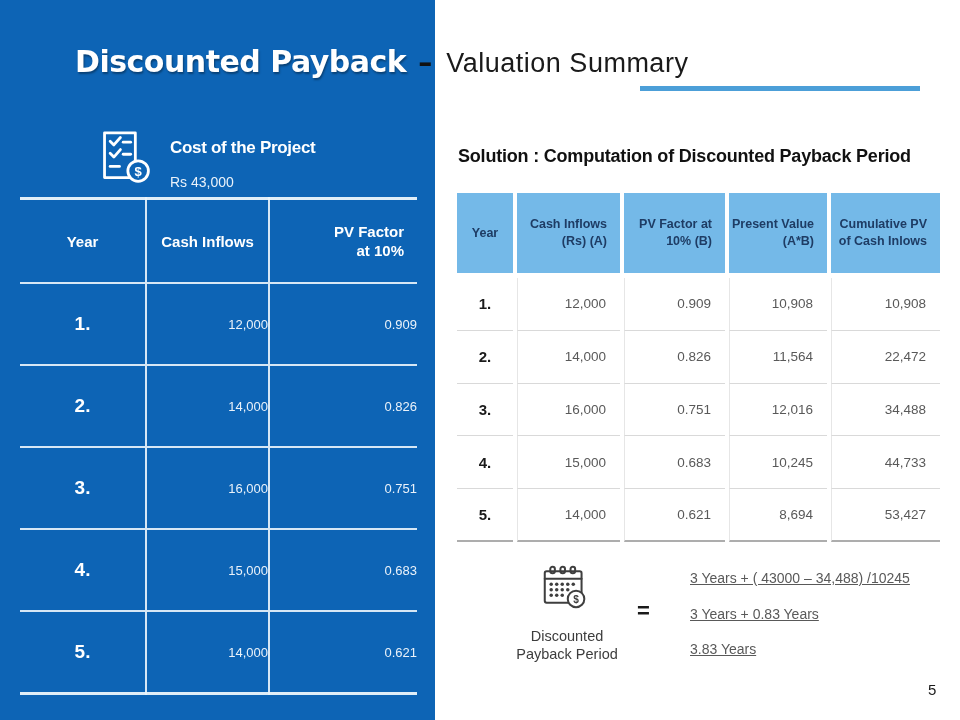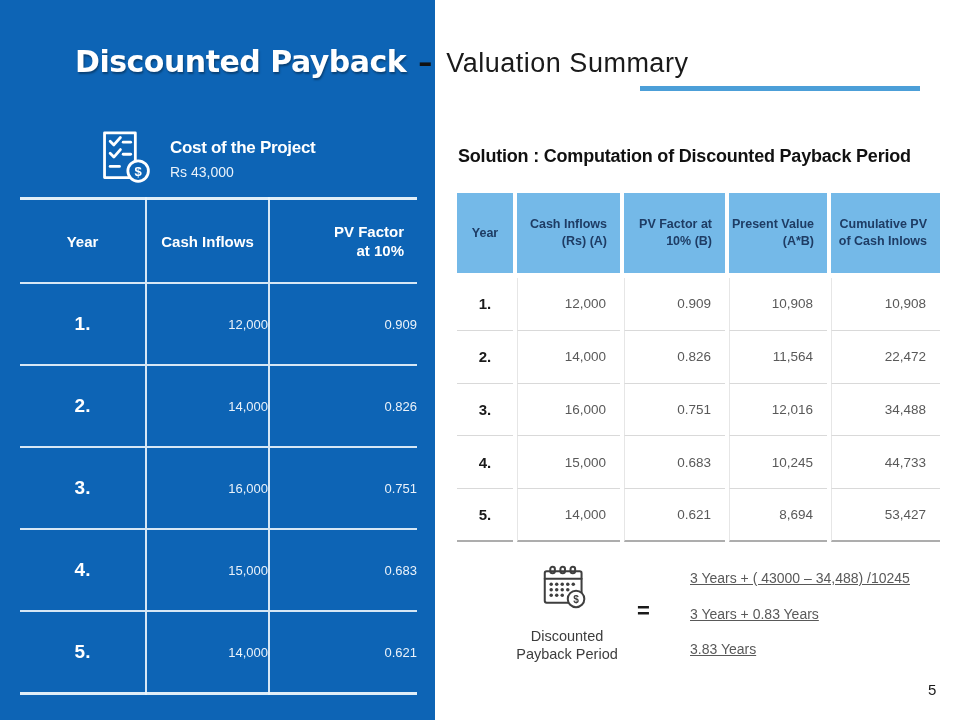--- a/index.html
+++ b/index.html
@@ -16,21 +16,21 @@
   .t-rest{font-family:"DejaVu Sans","Liberation Sans",sans-serif;font-weight:bold;font-size:30px;color:#111111;
         margin-left:9px;letter-spacing:-0.5px;}
   .t-dash{font-family:"DejaVu Sans","Liberation Sans",sans-serif;font-weight:bold;font-size:28px;color:#111111;margin-left:12px;}
   .t-sub{font-size:27px;color:#1a1a1a;margin-left:14px;letter-spacing:0.5px;}
   .title-underline{position:absolute;left:640px;top:86px;width:280px;height:5px;background:#4C9FD8;}
   
   .cost-block{position:absolute;left:98px;top:130px;display:flex;}
   .cost-icon{width:56px;height:56px;flex:0 0 auto;}
   .cost-text{margin-left:16px;padding-top:8px;}
   .cost-heading{font-weight:bold;font-size:17px;color:#ffffff;letter-spacing:-0.3px;}
-  .cost-amount{font-size:14px;color:#EAF2FA;margin-top:6px;}
+  .cost-amount{font-size:14px;color:#EAF2FA;margin-top:16px;}
   
   .ltable{position:absolute;left:20px;top:197px;width:397px;border-collapse:collapse;table-layout:fixed;
           border-top:3px solid rgba(236,245,252,.95);border-bottom:3px solid rgba(236,245,252,.95);}
   .ltable col.lc0{width:126px;}.ltable col.lc1{width:123px;}.ltable col.lc2{width:148px;}
   .ltable th,.ltable td{border-top:2px solid rgba(236,245,252,.9);padding:0;vertical-align:middle;}
   .ltable thead th{height:82px;}
   .ltable tbody td{height:80px;}
   .ltable .vline{border-right:2px solid rgba(236,245,252,.9);}
   .lth{color:#ffffff;font-weight:bold;font-size:15px;text-align:center;}
   .lth.right{text-align:right;padding-right:13px;line-height:1.3;}

